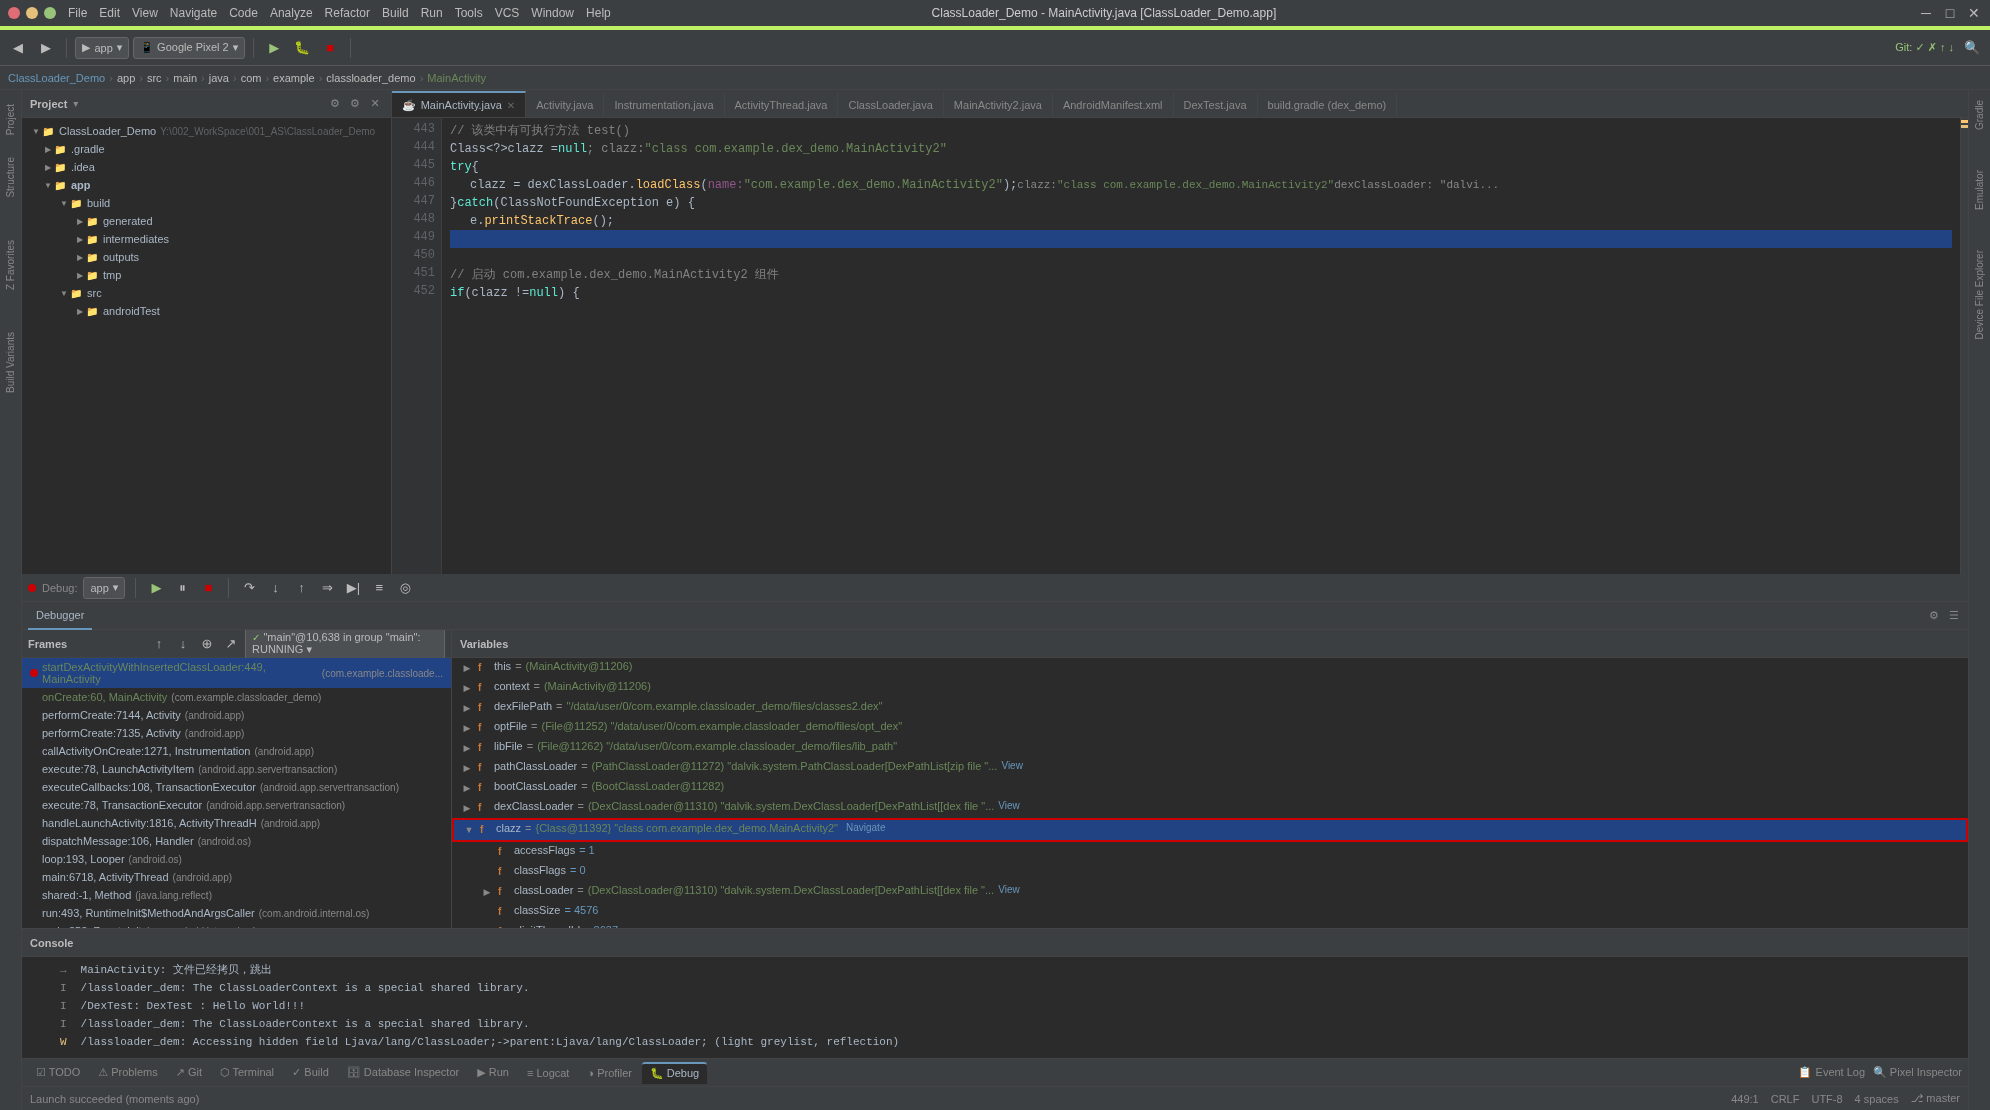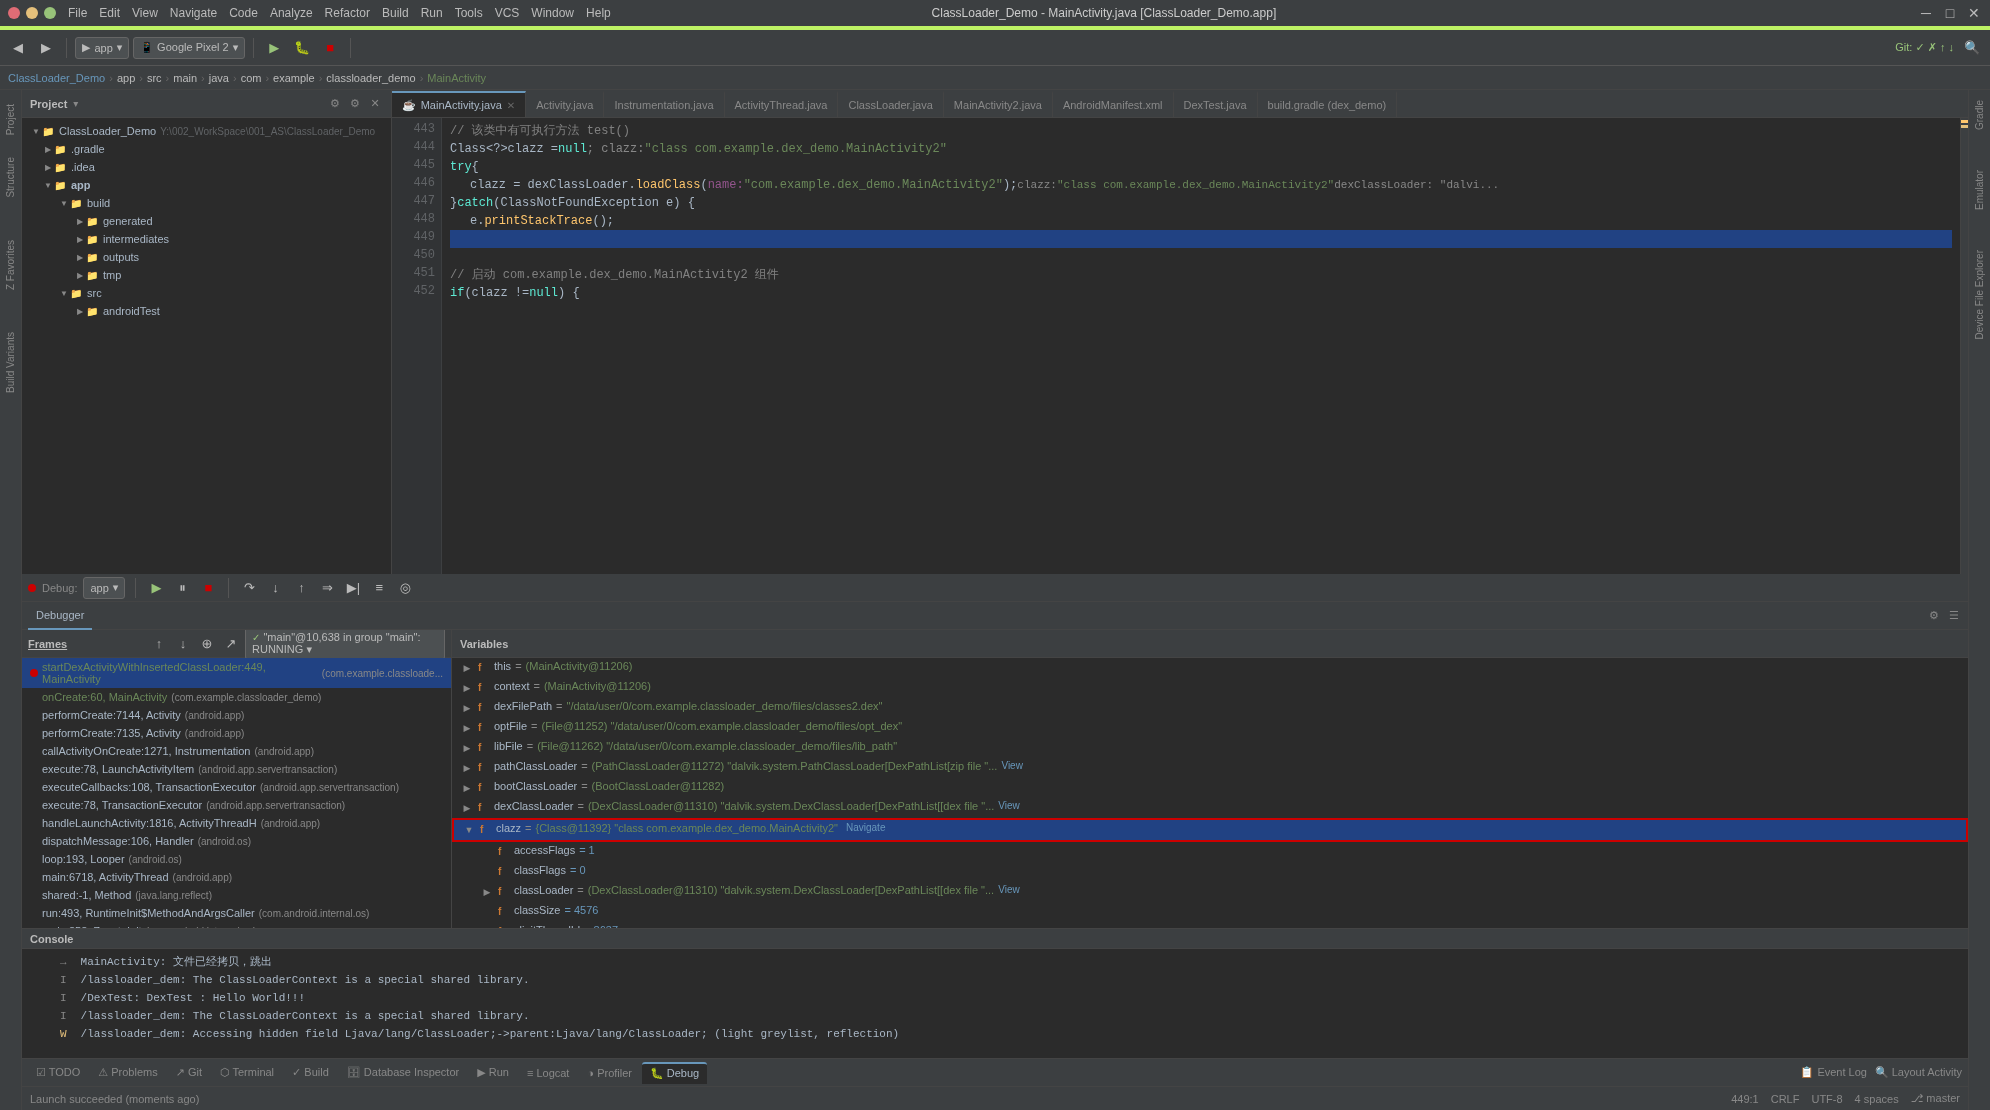--- a/index.html
+++ b/index.html
@@ -368,21 +368,21 @@
 
     
     #console-area {
       height: 130px;
       border-top: 1px solid #444;
       background: #2b2b2b;
       display: flex;
       flex-direction: column;
     }
     #console-header {
-      height: 20px;
+      height: 28px;
       background: #3c3f41;
       border-bottom: 1px solid #444;
       display: flex;
       align-items: center;
       padding: 0 8px;
       gap: 4px;
       font-size: 11px;
       color: #bbb;
       font-weight: bold;
     }
@@ -849,21 +849,21 @@
           <div style="margin-left:auto;display:flex;gap:4px;">
             <span class="panel-icon-btn">⚙</span>
             <span class="panel-icon-btn">☰</span>
           </div>
         </div>
 
         <div id="debug-panels" style="height:320px;">
 
           <div id="frames-panel">
             <div id="frames-header">
-              <span style="font-weight:bold;text-decoration:underline;">Frames</span>
+              <span style="font-weight:bold;">Frames</span>
               <div style="margin-left:auto;display:flex;align-items:center;gap:4px;">
                 <div class="debug-btn">↑</div>
                 <div class="debug-btn">↓</div>
                 <div class="debug-btn">⊕</div>
                 <div class="debug-btn">↗</div>
               </div>
 
               <div style="width:200px;">
                 <div class="frames-dropdown">
                   <span class="frame-checkmark">✓</span>
@@ -1124,21 +1124,21 @@
           <span>≡ Logcat</span>
         </div>
         <div class="bottom-tab">
           <span>◑ Profiler</span>
         </div>
         <div class="bottom-tab active">
           <span>🐛 Debug</span>
         </div>
         <div style="margin-left:auto;display:flex;align-items:center;gap:8px;font-size:11px;">
           <span style="color:#888;">📋 Event Log</span>
-          <span style="color:#888;">🔍 Layout Activity</span>
+          <span style="color:#888;">🔍 Pixel Inspector</span>
         </div>
       </div>
 
       <div id="status-bar">
         <div class="status-left">
           <span>Launch succeeded (moments ago)</span>
         </div>
         <div class="status-right">
           <span class="status-item">449:1</span>
           <span class="status-item">CRLF</span>

